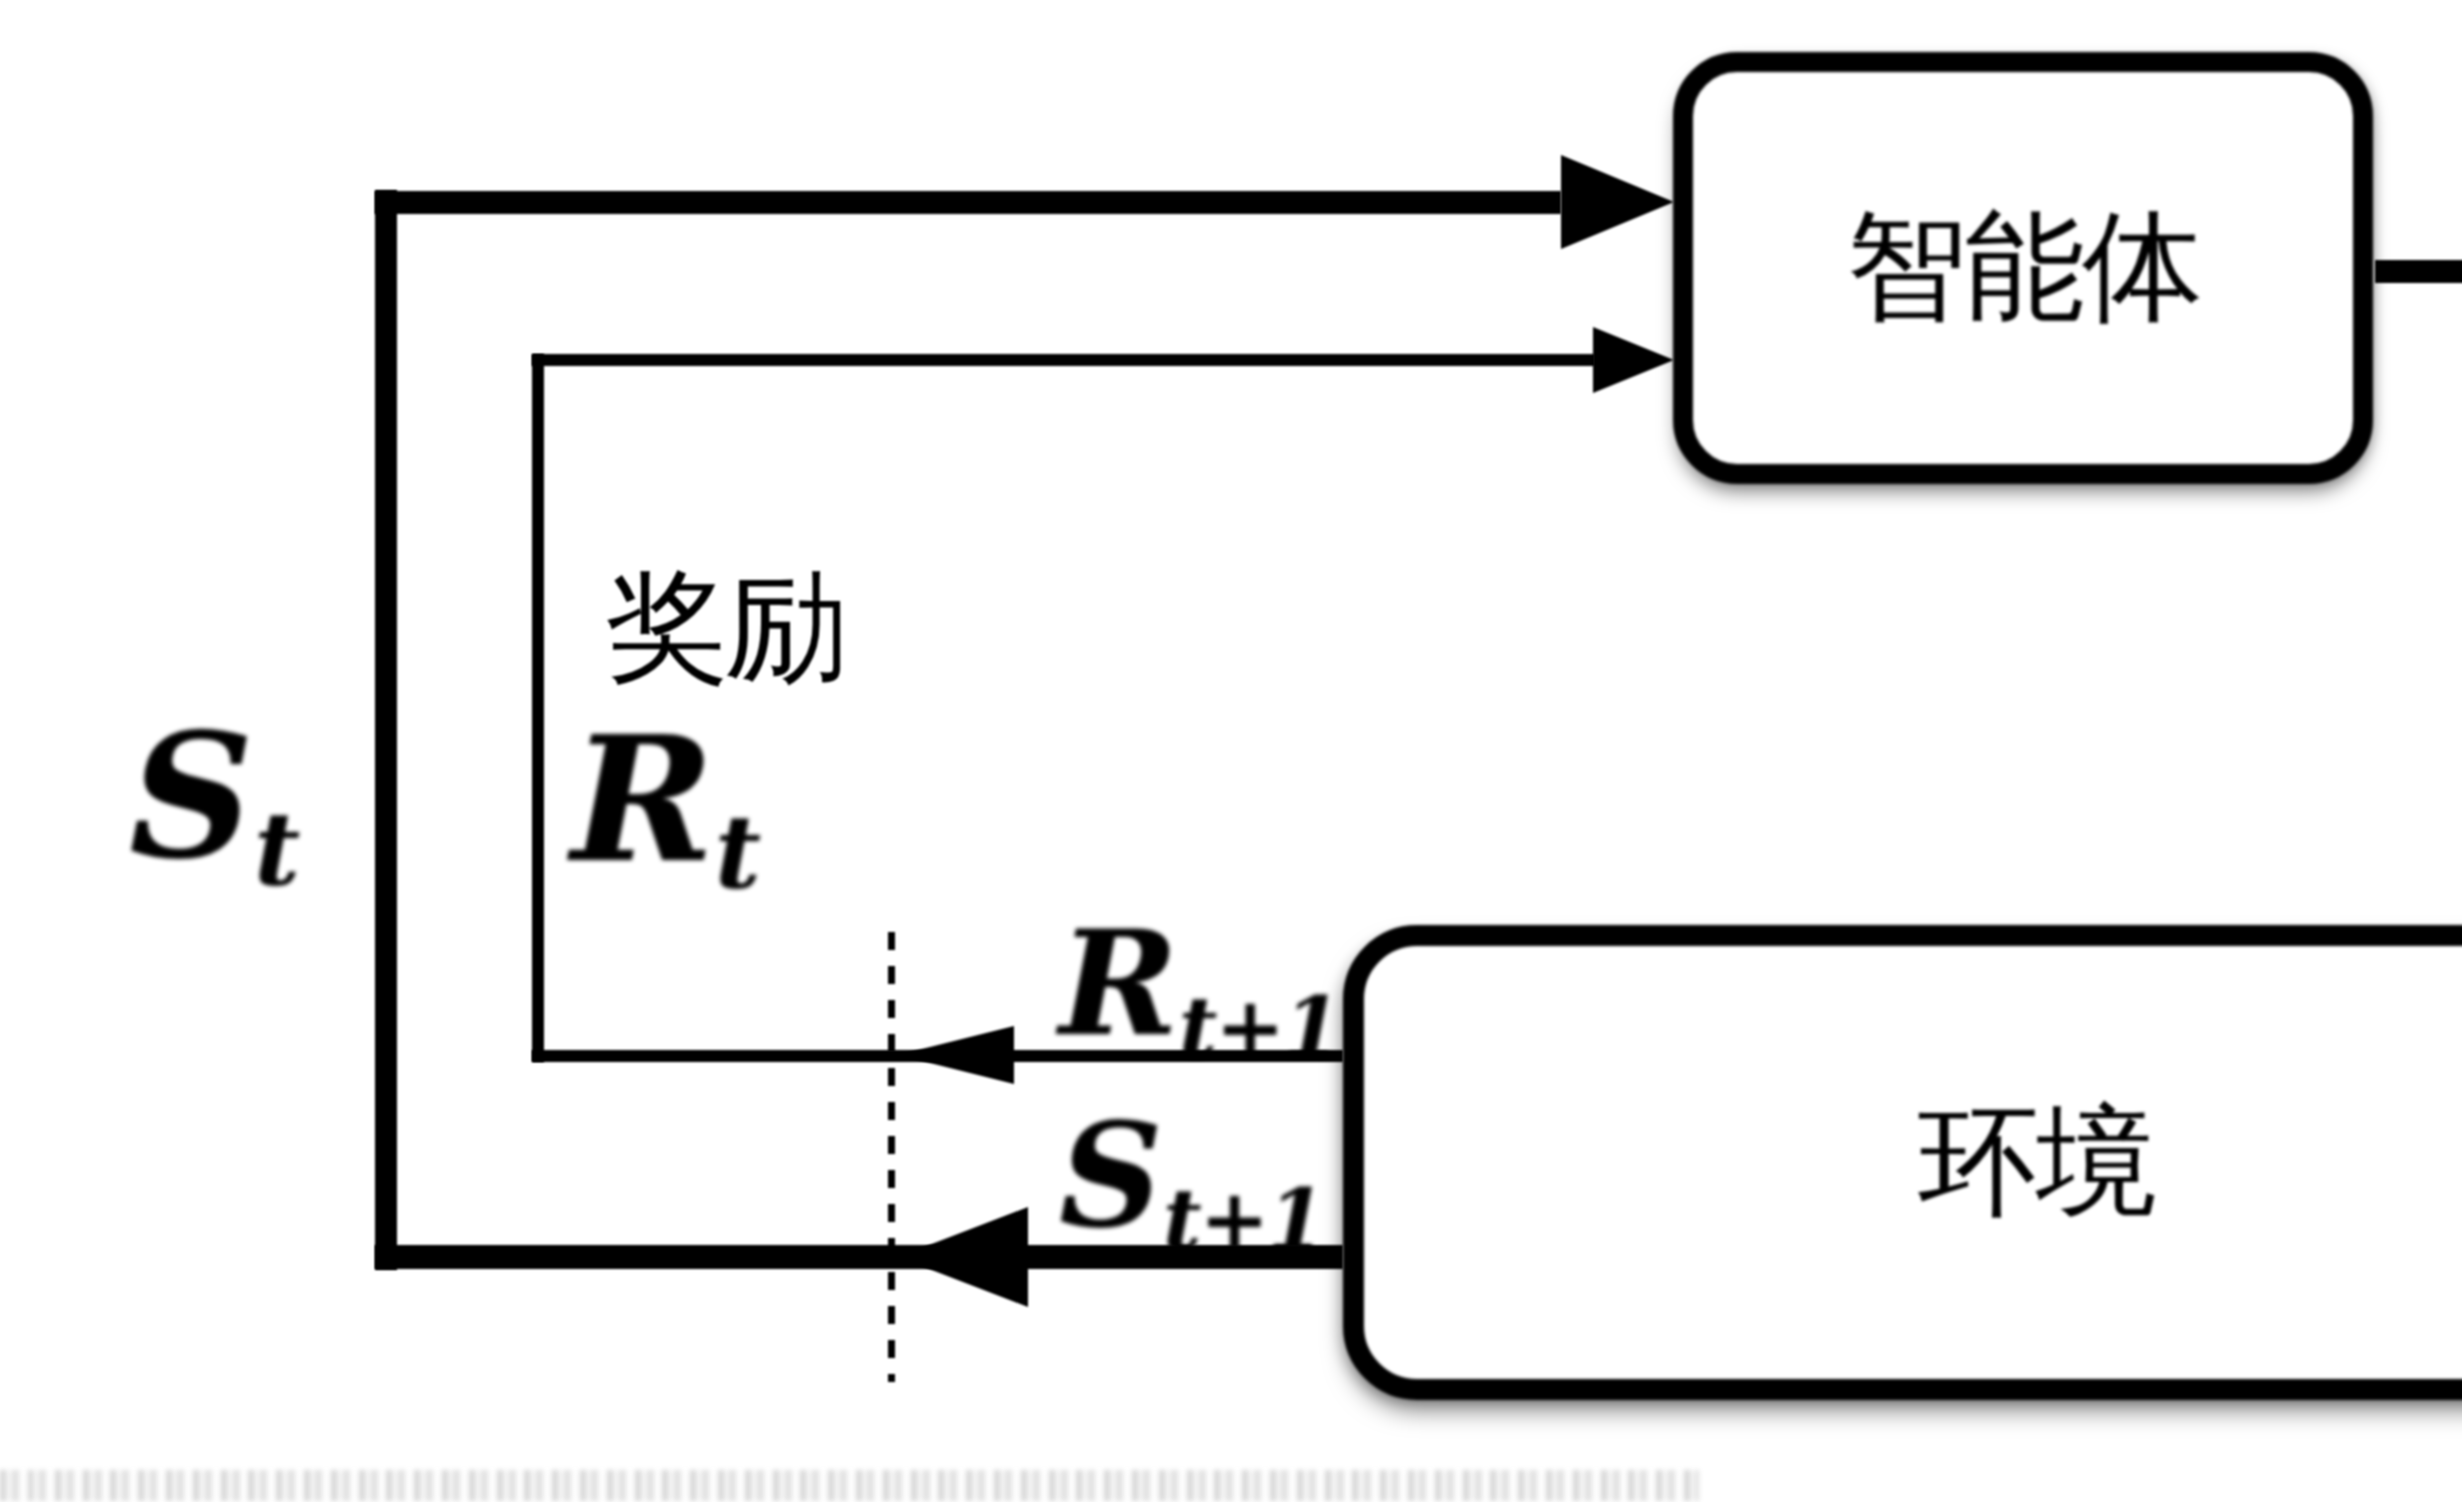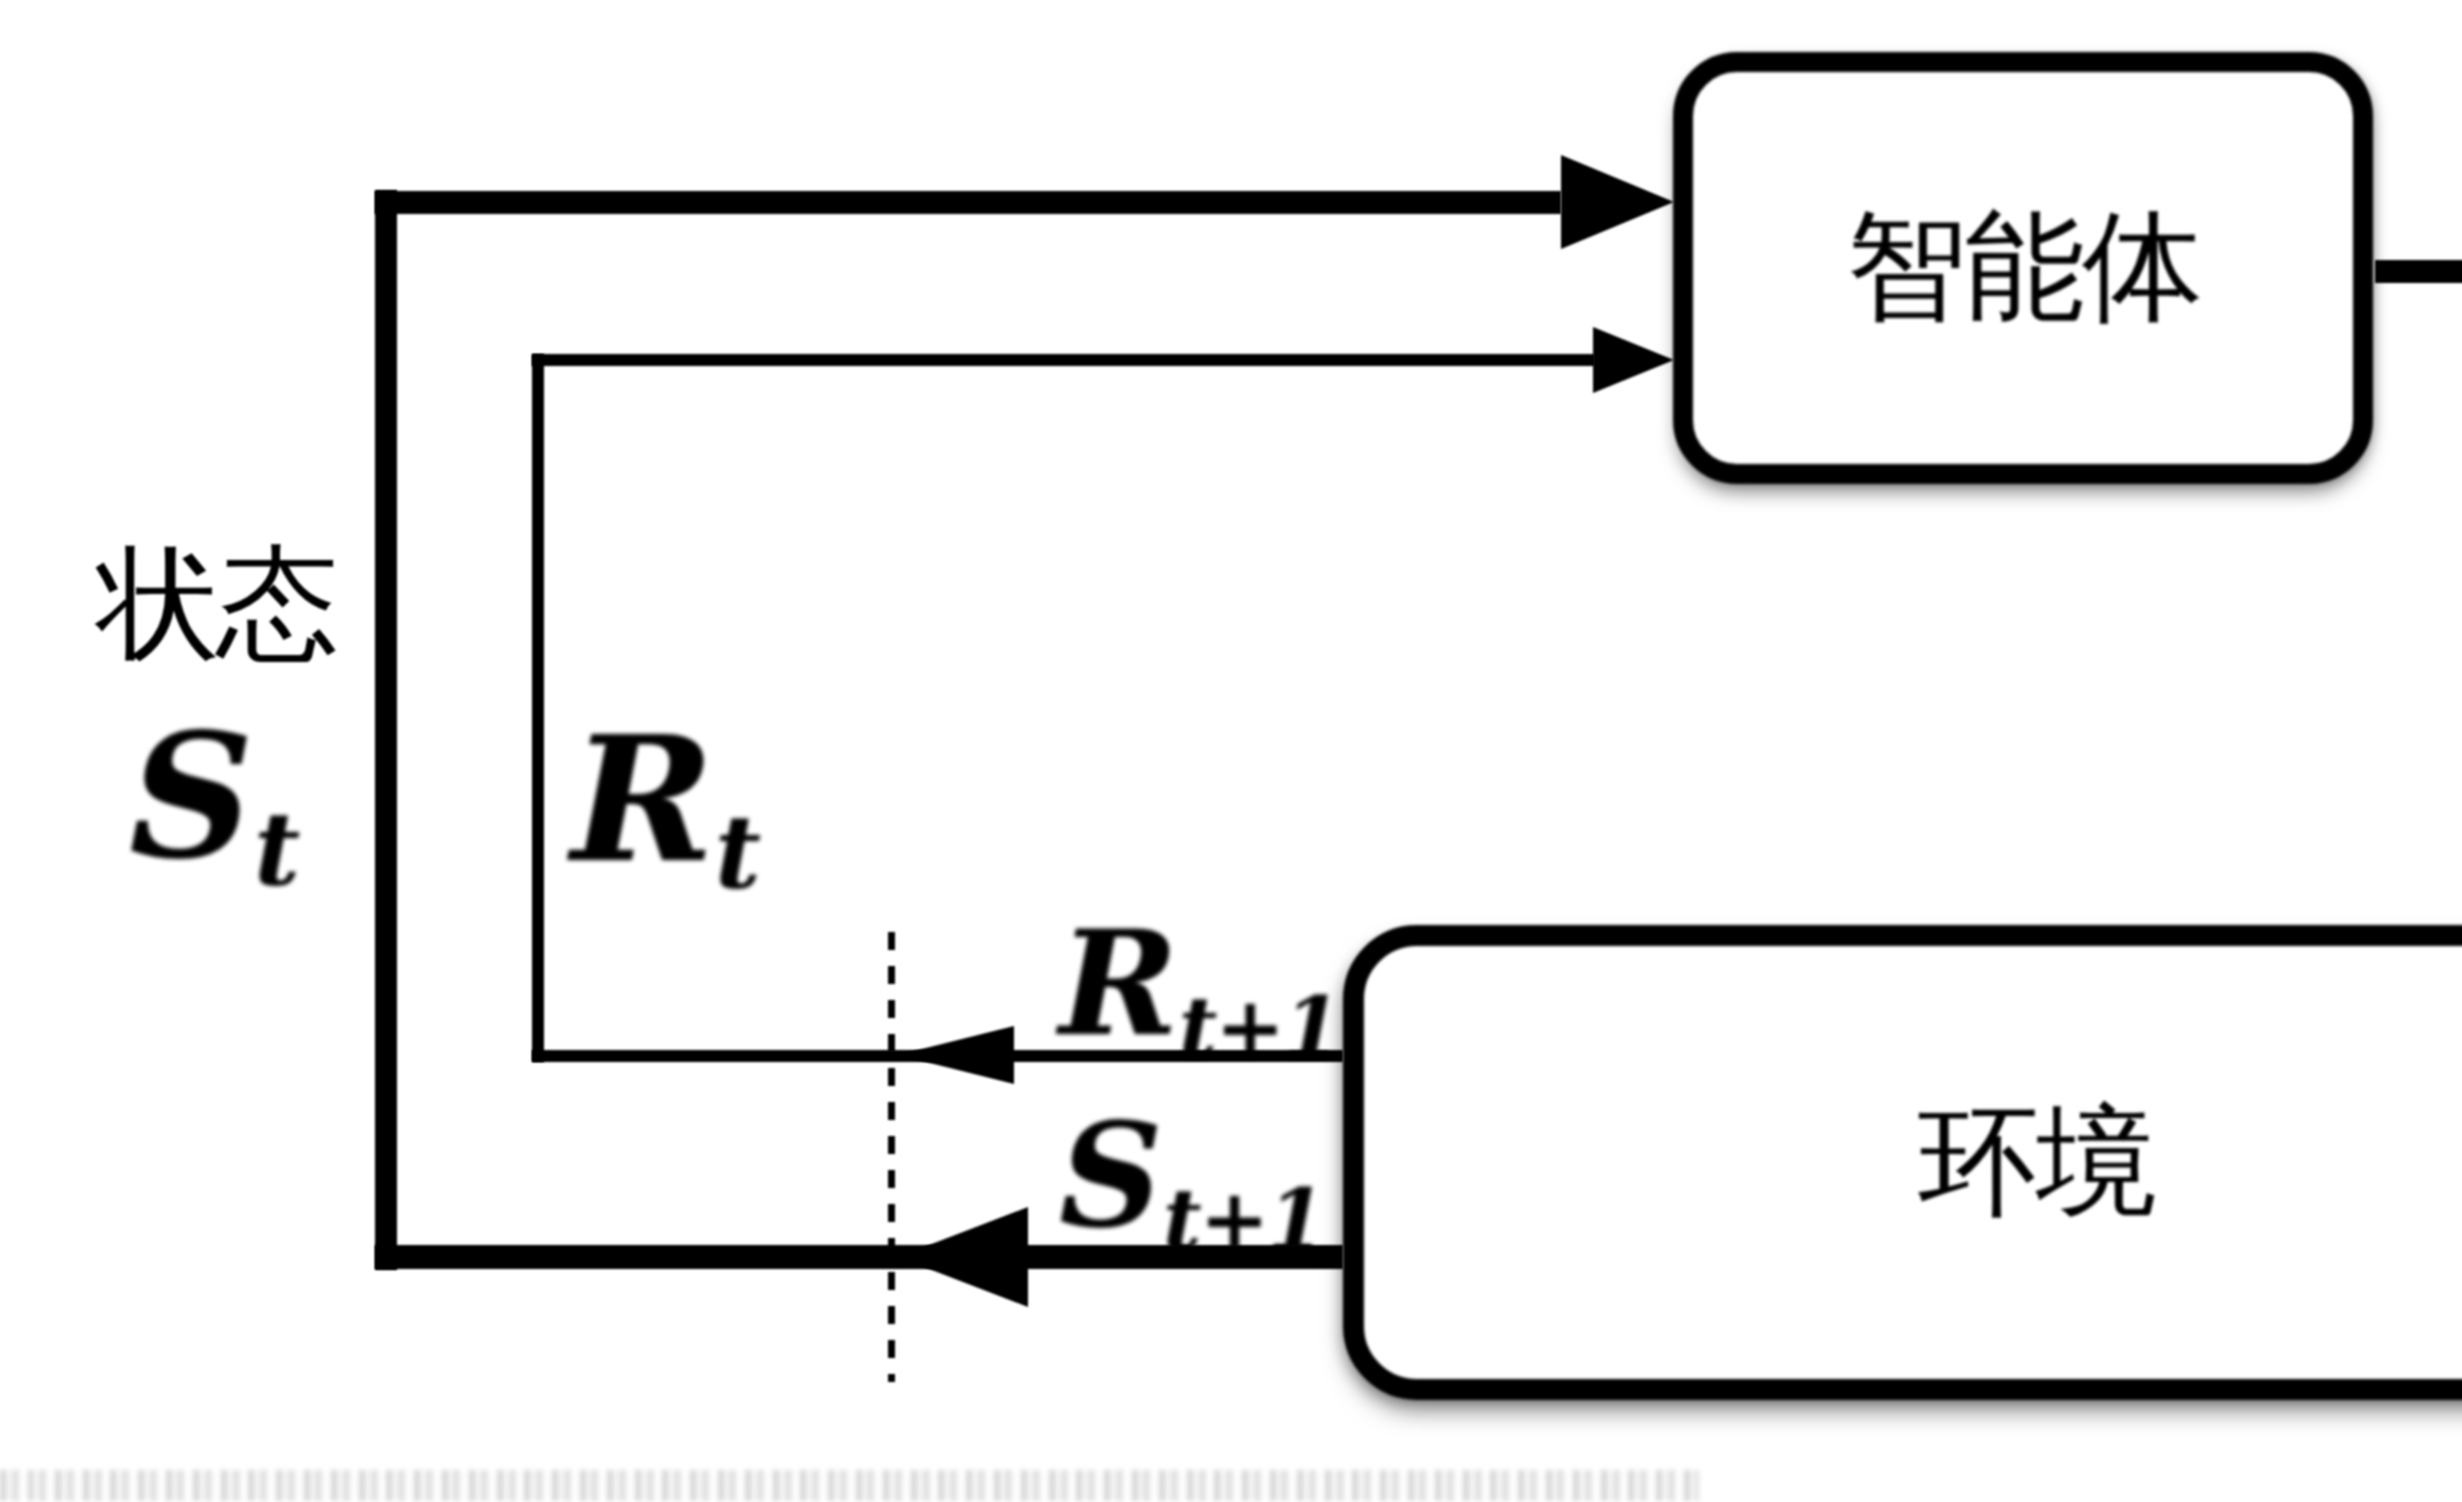--- a/index.html
+++ b/index.html
@@ -153,23 +153,23 @@
   <div id="dashed-line"></div>
 
   <div class="node-box" id="agent-box">
     <span class="node-label">智能体</span>
   </div>
 
   <div class="node-box" id="env-box">
     <span class="node-label">环境</span>
   </div>
 
-  <div class="cjk" id="state-label">状态</div>
   <div class="math" id="state-sym"><span class="base">S</span><span class="sub">t</span></div>
 
+  <div class="cjk" id="reward-label">奖励</div>
   <div class="math" id="reward-sym"><span class="base">R</span><span class="sub">t</span></div>
 
   <div class="math" id="rnext-sym"><span class="base">R</span><span class="sub">t+1</span></div>
 
   <div class="math" id="snext-sym"><span class="base">S</span><span class="sub">t+1</span></div>
 
   <div id="scan-artifact"></div>
 
 </div>
 

